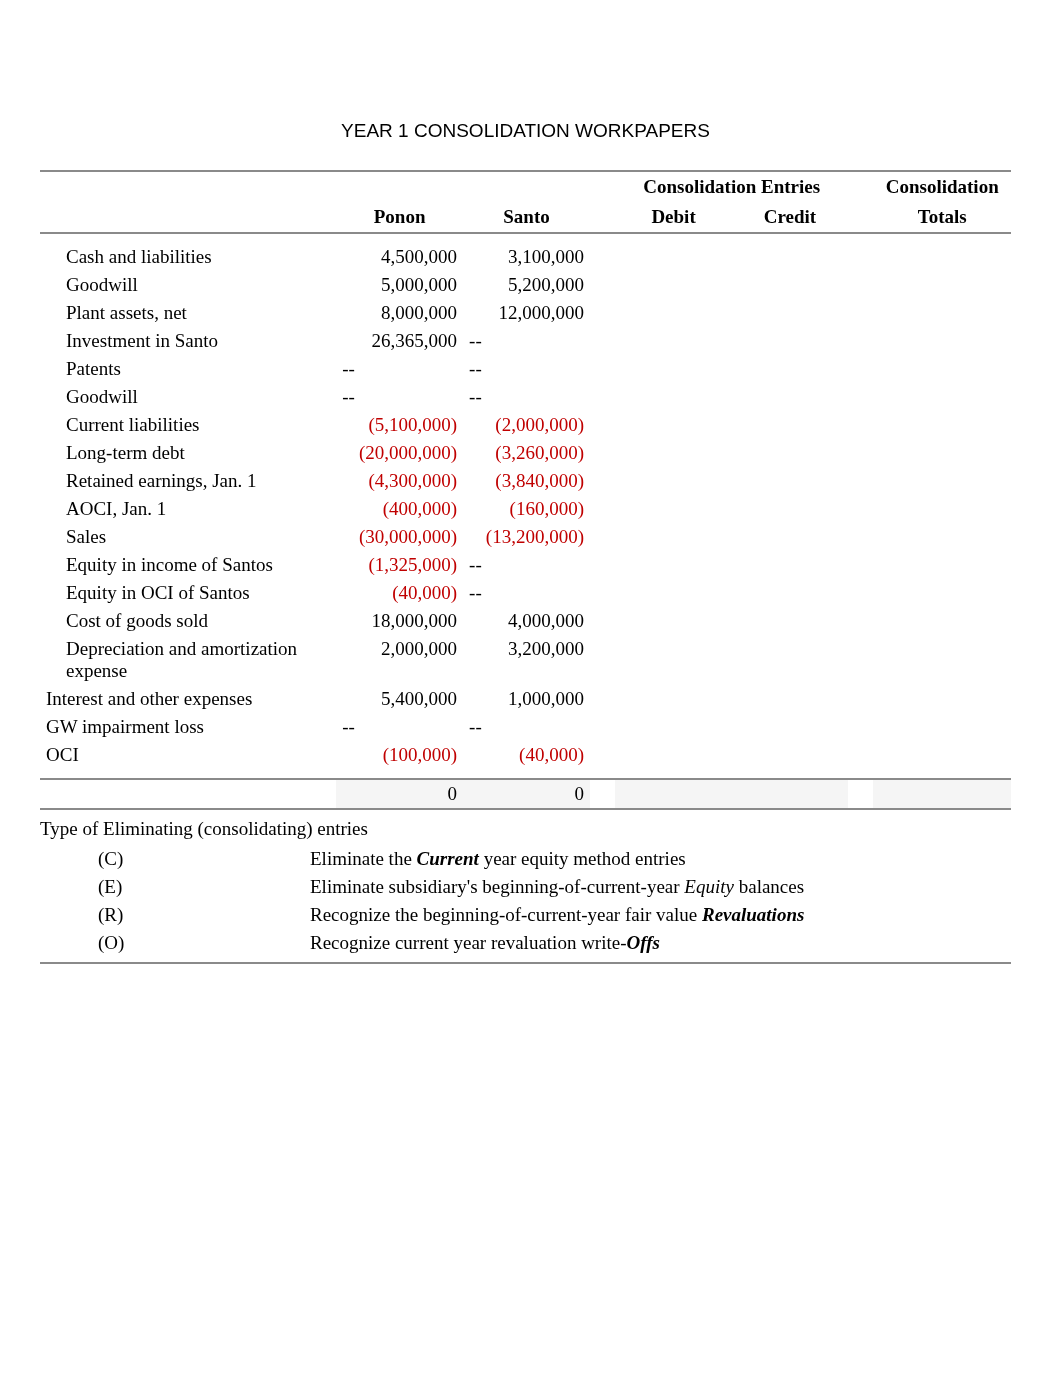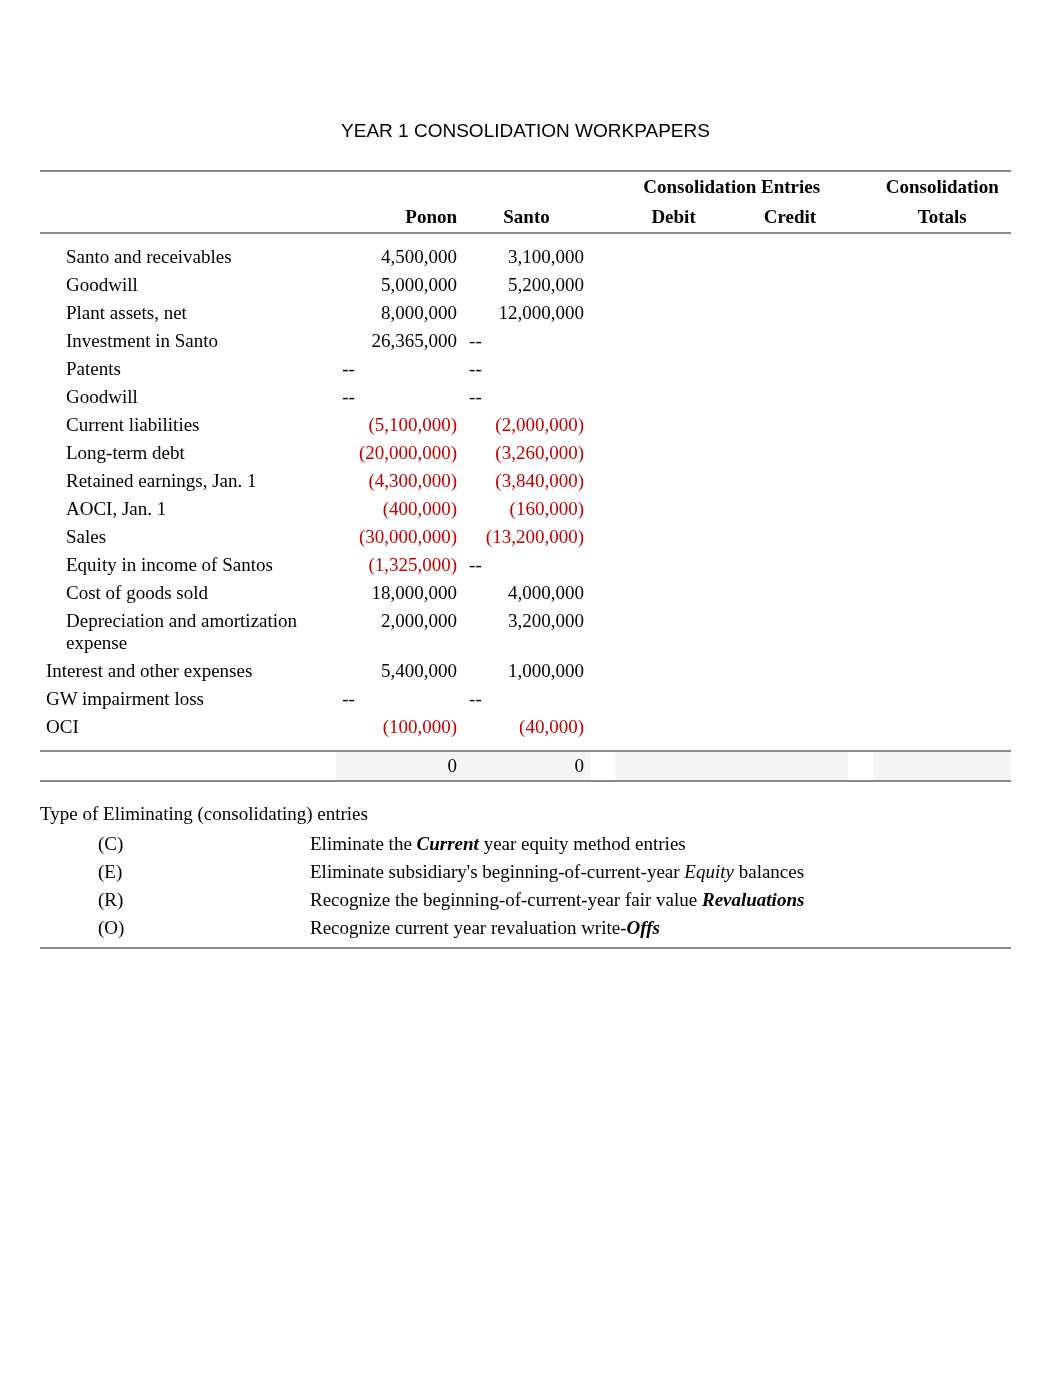--- a/index.html
+++ b/index.html
@@ -67,21 +67,21 @@
   }
   .indent {
     padding-left: 26px !important;
   }
   .neg { color: #c00000; }
   .shade {
     background: #f5f5f5;
   }
   .spacer-row td { height: 10px; }
   .notes {
-    margin-top: 21px;
+    margin-top: 8px;
   }
   .notes-title {
     margin-bottom: 4px;
   }
   table.notes-table td {
     padding: 2px 6px;
     vertical-align: top;
   }
 </style>
 </head>
@@ -96,35 +96,35 @@
         <th class="label-col"></th>
         <th class="num-col"></th>
         <th class="num-col"></th>
         <th class="blank-col"></th>
         <th class="debit-col" colspan="2">Consolidation Entries</th>
         <th class="blank-col"></th>
         <th class="total-col">Consolidation</th>
       </tr>
       <tr class="line-below">
         <th class="label-col"></th>
-        <th class="num-col" style="text-align:right">Ponon</th>
+        <th class="num-col" style="text-align:center">Ponon</th>
         <th class="num-col" style="text-align:center">Santo</th>
         <th class="blank-col"></th>
         <th class="debit-col" style="text-align:center">Debit</th>
         <th class="credit-col" style="text-align:center">Credit</th>
         <th class="blank-col"></th>
         <th class="total-col" style="text-align:center">Totals</th>
       </tr>
     </thead>
     <tbody id="rows-body">
       <tr class="spacer-row">
           <td colspan="8"></td>
         </tr>
     <tr>
-          <td class="label-col indent">Santo and receivables</td>
+          <td class="label-col indent">Cash and liabilities</td>
           <td class="num-col">4,500,000</td>
           <td class="num-col">3,100,000</td>
           <td class="blank-col"></td>
           <td class="debit-col"></td>
           <td class="credit-col"></td>
           <td class="blank-col"></td>
           <td class="total-col"></td>
         </tr>
         <tr>
           <td class="label-col indent">Goodwill</td>
@@ -222,20 +222,30 @@
           <td class="num-col neg">(13,200,000)</td>
           <td class="blank-col"></td>
           <td class="debit-col"></td>
           <td class="credit-col"></td>
           <td class="blank-col"></td>
           <td class="total-col"></td>
         </tr>
         <tr>
           <td class="label-col indent">Equity in income of Santos</td>
           <td class="num-col neg">(1,325,000)</td>
+          <td class="num-col" style="text-align: left;">--</td>
+          <td class="blank-col"></td>
+          <td class="debit-col"></td>
+          <td class="credit-col"></td>
+          <td class="blank-col"></td>
+          <td class="total-col"></td>
+        </tr>
+        <tr>
+          <td class="label-col indent">Equity in OCI of Santos</td>
+          <td class="num-col neg">(40,000)</td>
           <td class="num-col" style="text-align: left;">--</td>
           <td class="blank-col"></td>
           <td class="debit-col"></td>
           <td class="credit-col"></td>
           <td class="blank-col"></td>
           <td class="total-col"></td>
         </tr>
         <tr>
           <td class="label-col indent">Cost of goods sold</td>
           <td class="num-col">18,000,000</td>

